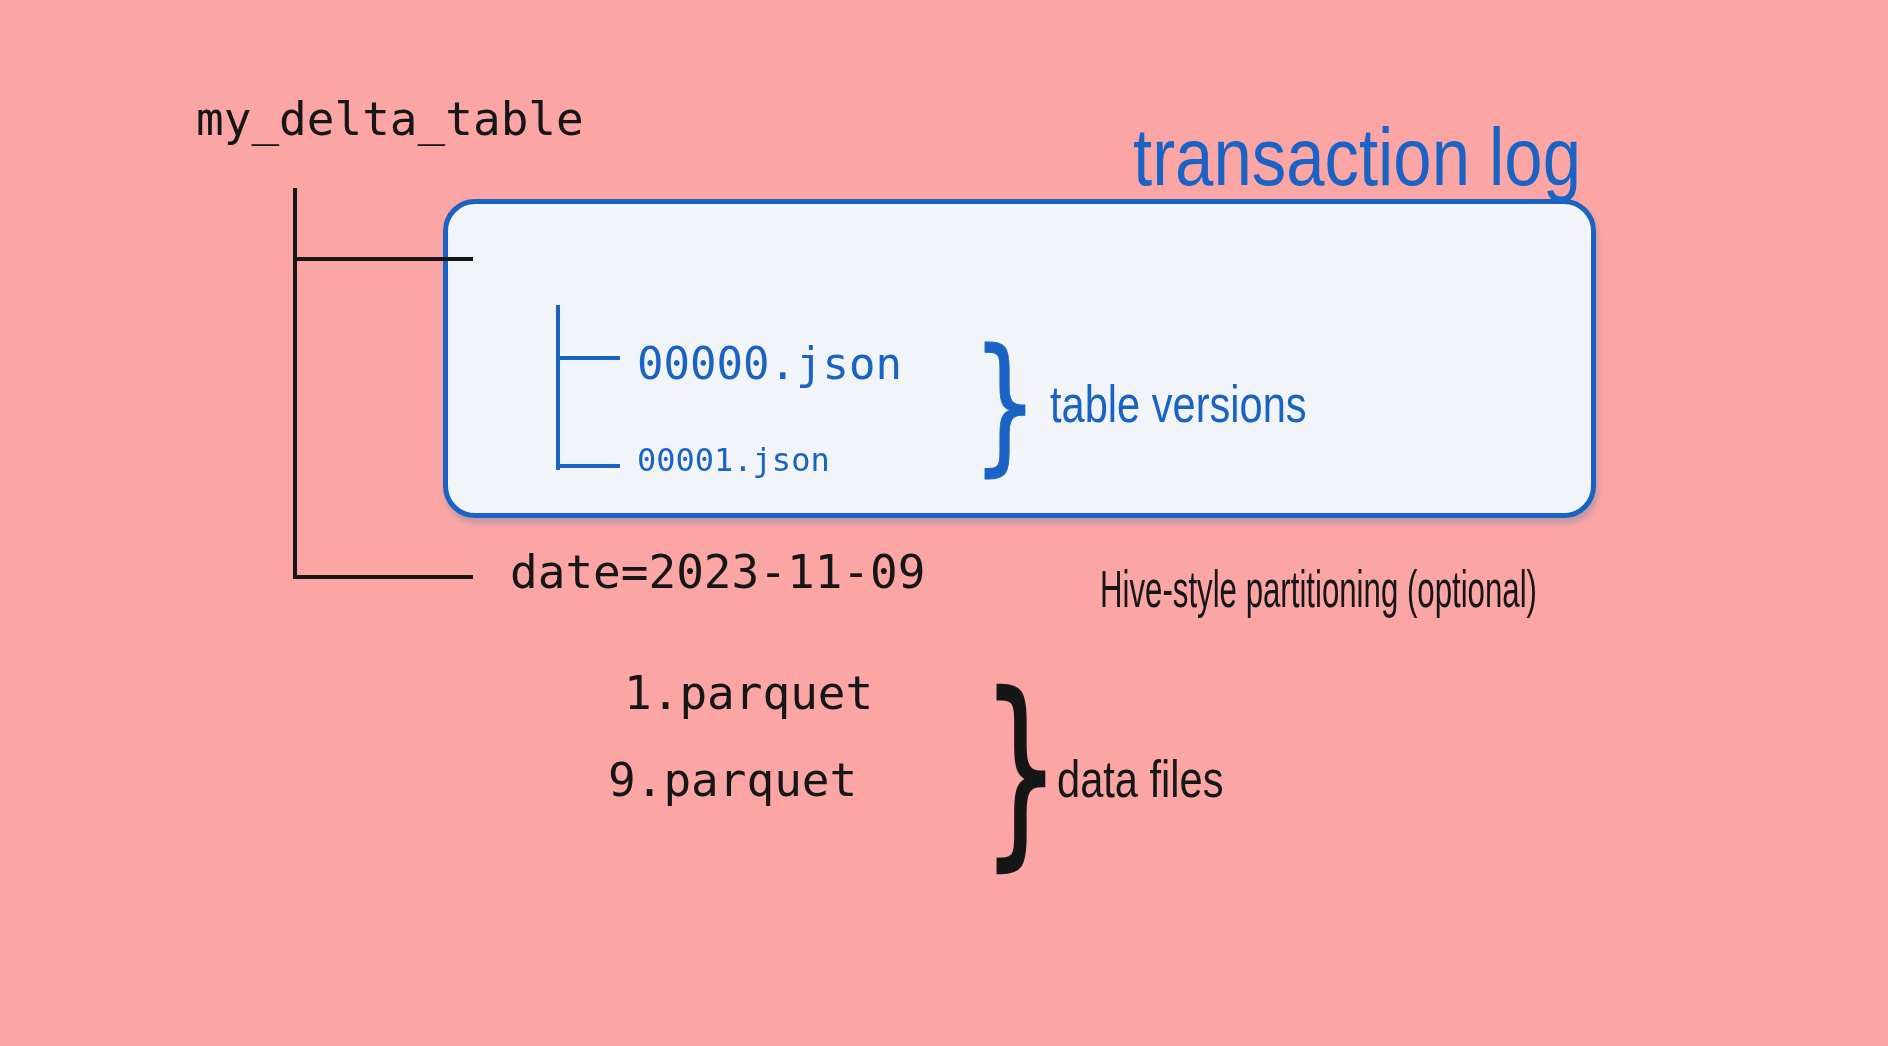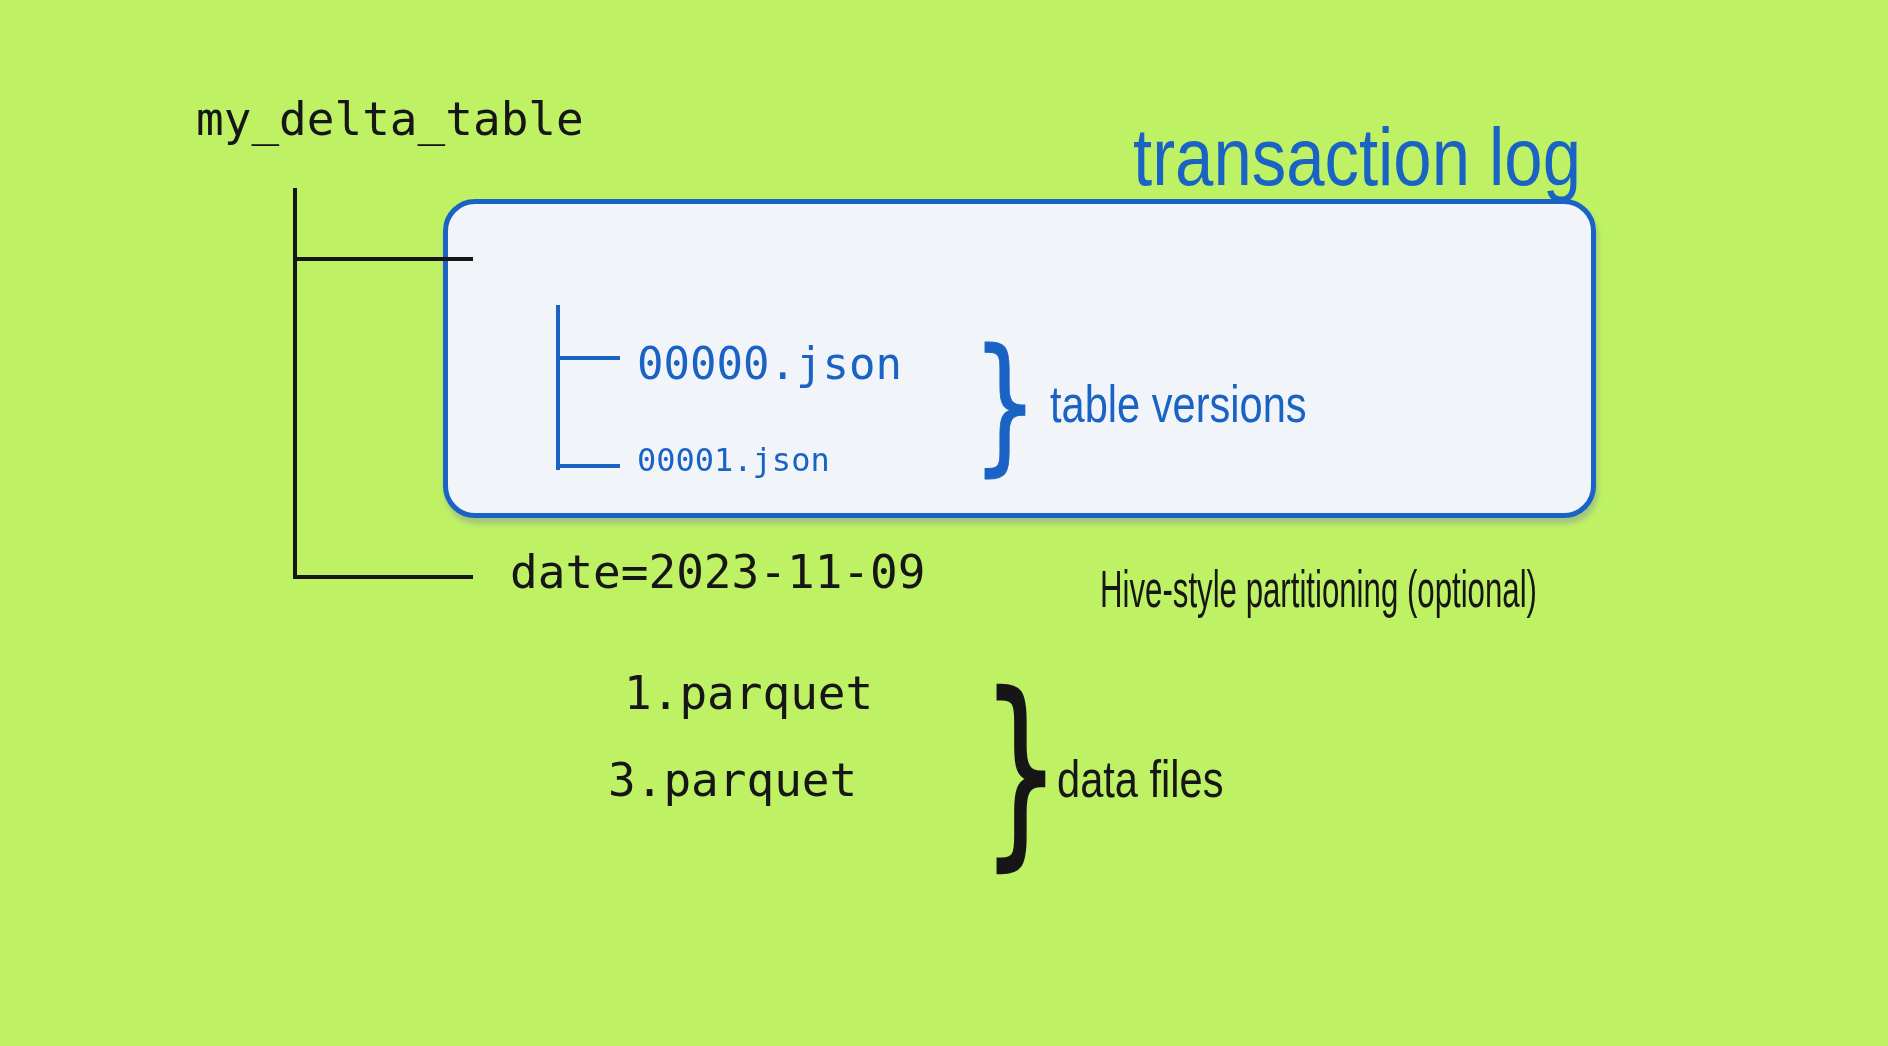--- a/index.html
+++ b/index.html
@@ -1,20 +1,20 @@
 <!DOCTYPE html>
 <html style="--accent: #1a63c4; --boxfill: #f1f4f9; --ink: #161616;"><head>
 <meta charset="utf-8">
 <style>
   html,body{margin:0;padding:0;background:#ffffff;}
   .canvas{
     position:relative;
     width:1888px;
     height:1046px;
-    background:#bef264;
+    background:#fca5a5;
     overflow:hidden;
     font-family:"Liberation Sans",sans-serif;
   }
   
   .mono{
     position:absolute;
     font-family:"DejaVu Sans Mono","Liberation Mono",monospace;
     line-height:1;
     white-space:pre;
     color:var(--ink,#161616);
@@ -77,18 +77,18 @@
   <div class="mono blue" style="left:637px;top:444px;font-size:32px;">00001.json</div>
 
   <div class="brace blue" style="left:972px;top:330px;font-size:148px;transform:scaleX(0.7);-webkit-text-stroke:1px currentColor;">}</div>
   <div class="sans blue" style="left:1050px;top:378px;font-size:52px;transform:scaleX(0.8);">table versions</div>
 
   <div class="mono" style="left:510px;top:549px;font-size:46px;">date=2023-11-09</div>
 
   <div class="sans" style="left:1100px;top:563px;font-size:52px;transform:scaleX(0.6);">Hive-style partitioning (optional)</div>
 
   <div class="mono" style="left:624px;top:654px;font-size:46px;margin-top:16px;">1.parquet</div>
-  <div class="mono" style="left:608px;top:757px;font-size:46px;">3.parquet</div>
+  <div class="mono" style="left:608px;top:757px;font-size:46px;">9.parquet</div>
 
   <div class="brace" style="left:982px;top:668px;font-size:204px;transform:scaleX(0.6);-webkit-text-stroke:2.5px currentColor;">}</div>
   <div class="sans" style="left:1057px;top:753px;font-size:52px;transform:scaleX(0.8);">data files</div>
 
 </div>
 
 </body></html>

